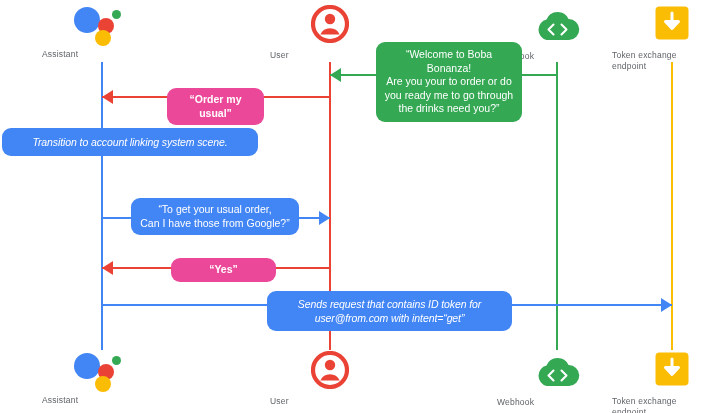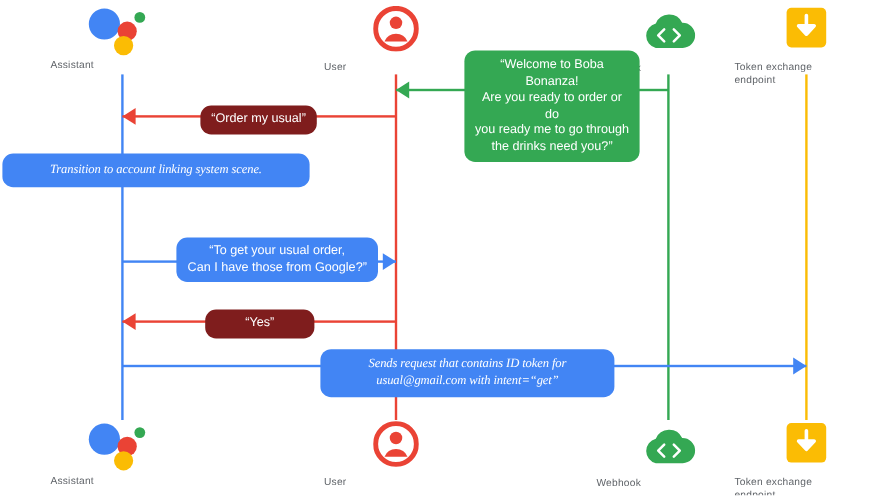--- a/index.html
+++ b/index.html
@@ -84,30 +84,30 @@
 
   
   .bubble {
     position: absolute;
     border-radius: 9px;
     color: #ffffff;
     text-align: center;
     box-sizing: border-box;
   }
   .bubble.green  { background: #34a853; }
-  .bubble.red    { background: #7f1d1d; }
+  .bubble.red    { background: #ec4899; font-weight: bold; }
   .bubble.blue   { background: #4285f4; }
   .bubble .txt { display: block; }
   .bubble.chat {
     font-family: "Liberation Sans", sans-serif;
     font-size: 10.5px;
     line-height: 13.5px;
   }
   .bubble.mono {
-    font-family: Liberation Serif, serif;
+    font-family: Liberation Sans, sans-serif;
     font-style: italic;
     font-size: 10.5px;
     line-height: 14px;
     letter-spacing: -0.1px;
   }
 </style>
 </head>
 <body>
 
 <div id="canvas">
@@ -163,55 +163,55 @@
           <path d="M18 8 L18 19 M11.5 16.5 L18 23.5 L24.5 16.5 Z" fill="#ffffff" stroke="#ffffff" stroke-width="3" stroke-linejoin="round" stroke-linecap="round"></path>
         </svg>
       </div>
     </div>
     <div class="actor-label">Token exchange</div>
     <div class="actor-label" style="margin-top:0;">endpoint</div>
   </div>
 
   <div class="mline" style="left:330px; top:74px; width:227px; background:#34a853;"></div>
   <div class="arrowhead left" style="left:330px; top:68px; color:#34a853;"></div>
-  <div class="bubble green chat" style="left:376px; top:42px; width:146px; padding:6px 8px;margin-left:11px;">
+  <div class="bubble green chat" style="left:376px; top:42px; width:146px; padding:6px 8px;">
     <span class="txt">“Welcome to Boba Bonanza!</span>
-    <span class="txt">Are you ready to order or do</span>
+    <span class="txt">Are you your to order or do</span>
     <span class="txt">you ready me to go through</span>
     <span class="txt">the drinks need you?”</span>
   </div>
 
   <div class="mline" style="left:102px; top:96px; width:228px; background:#ea4335;"></div>
   <div class="arrowhead left" style="left:102px; top:90px; color:#ea4335;"></div>
   <div class="bubble red chat" style="left:167px; top:88px; width:97px; padding:5px 6px;">
     <span class="txt">“Order my usual”</span>
   </div>
 
   <div class="bubble blue mono" style="left:2px; top:128px; width:256px; padding:7px 6px;">
     <span class="txt">Transition to account linking system scene.</span>
   </div>
 
   <div class="mline" style="left:102px; top:217px; width:228px; background:#4285f4;"></div>
   <div class="arrowhead right" style="left:319px; top:211px; color:#4285f4;"></div>
-  <div class="bubble blue chat" style="left:147px; top:198px; width:168px; padding:5px 6px;">
+  <div class="bubble blue chat" style="left:131px; top:198px; width:168px; padding:5px 6px;">
     <span class="txt">“To get your usual order,</span>
     <span class="txt">Can I have those from Google?”</span>
   </div>
 
   <div class="mline" style="left:102px; top:267px; width:228px; background:#ea4335;"></div>
   <div class="arrowhead left" style="left:102px; top:261px; color:#ea4335;"></div>
-  <div class="bubble red chat" style="left:171px; top:258px; width:91px; padding:5px 6px;">
+  <div class="bubble red chat" style="left:171px; top:258px; width:105px; padding:5px 6px;">
     <span class="txt">“Yes”</span>
   </div>
 
   <div class="mline" style="left:102px; top:304px; width:570px; background:#4285f4;"></div>
   <div class="arrowhead right" style="left:661px; top:298px; color:#4285f4;"></div>
   <div class="bubble blue mono" style="left:267px; top:291px; width:245px; padding:6px 6px;">
     <span class="txt">Sends request that contains ID token for</span>
-    <span class="txt">usual@gmail.com with intent=“get”</span>
+    <span class="txt">user@from.com with intent=“get”</span>
   </div>
 
   <div class="actor" style="left:42px; top:350px;">
     <div class="actor-icon-wrap">
       <div class="assistant-logo">
         <i class="al-blue"></i>
         <i class="al-red"></i>
         <i class="al-green"></i>
         <i class="al-yellow"></i>
       </div>

